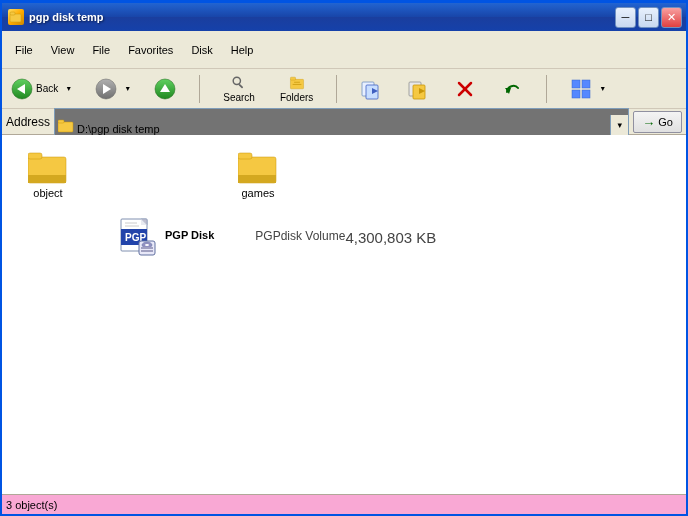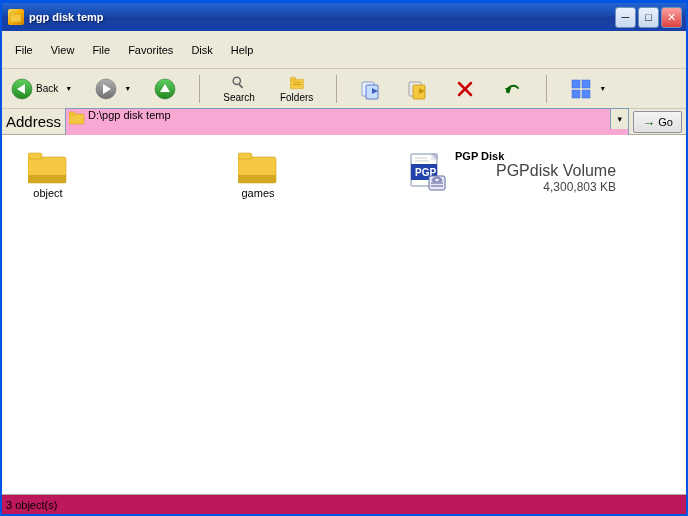--- a/index.html
+++ b/index.html
@@ -159,29 +159,29 @@
       background: #ece9d8;
       height: 26px;
       display: flex;
       align-items: center;
       padding: 0 4px;
       gap: 4px;
       border-bottom: 1px solid #b0a898;
       flex-shrink: 0;
     }
     .address-label {
-      font-size: 15px;
+      font-size: 12px;
       color: #000;
       white-space: nowrap;
     }
     .address-input-container {
       flex: 1;
       display: flex;
-      align-items: flex-start;
-      background: #f9a8d4;
+      align-items: flex-end;
+      background: #737373;
       border: 1px solid #7f9db9;
       height: 28px;
     }
     .address-folder-icon {
       width: 18px;
       height: 18px;
       display: flex;
       align-items: center;
       justify-content: center;
       margin-left: 2px;
@@ -262,42 +262,42 @@
       margin-left: 16px;
     }
     .pgpdisk-icon {
       width: 40px;
       height: 40px;
       position: relative;
       flex-shrink: 0;
     }
     .pgpdisk-info {
       display: flex;
-      flex-direction: column;
+      flex-direction: row;
     }
     .pgpdisk-name {
       font-size: 11px;
       font-weight: bold;
       color: #000;
     }
     .pgpdisk-type {
-      font-size: 16px;
+      font-size: 12px;
       color: #444;
       padding-left: 41px;
     }
     .pgpdisk-size {
-      font-size: 12px;
+      font-size: 15px;
       color: #444;
       text-align: right;
     }
 
     
     .status-bar {
       height: 20px;
-      background: #be185d;
+      background: #f9a8d4;
       border-top: 1px solid #b0a898;
       display: flex;
       align-items: center;
       padding: 0 4px;
       flex-shrink: 0;
     }
     .status-text {
       font-size: 11px;
       color: #000;
     }

